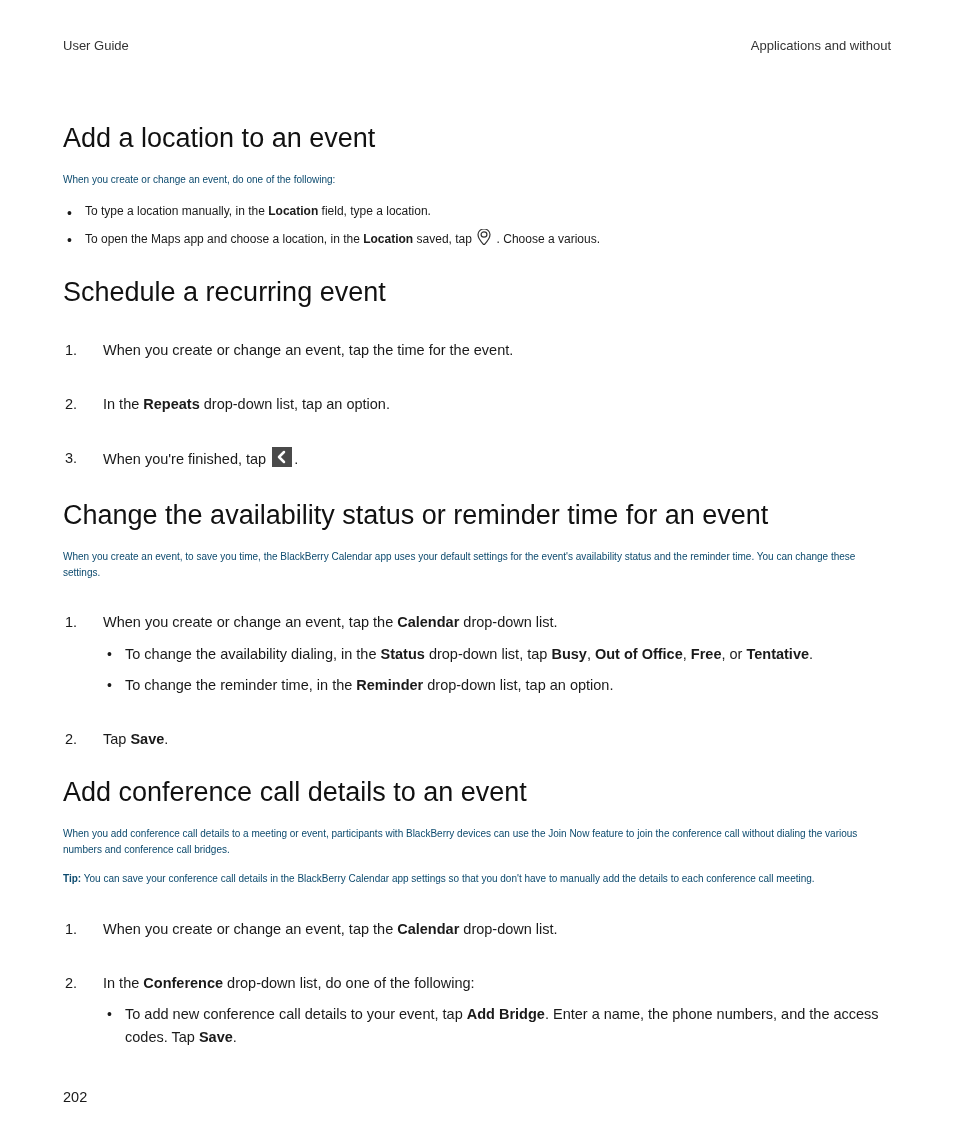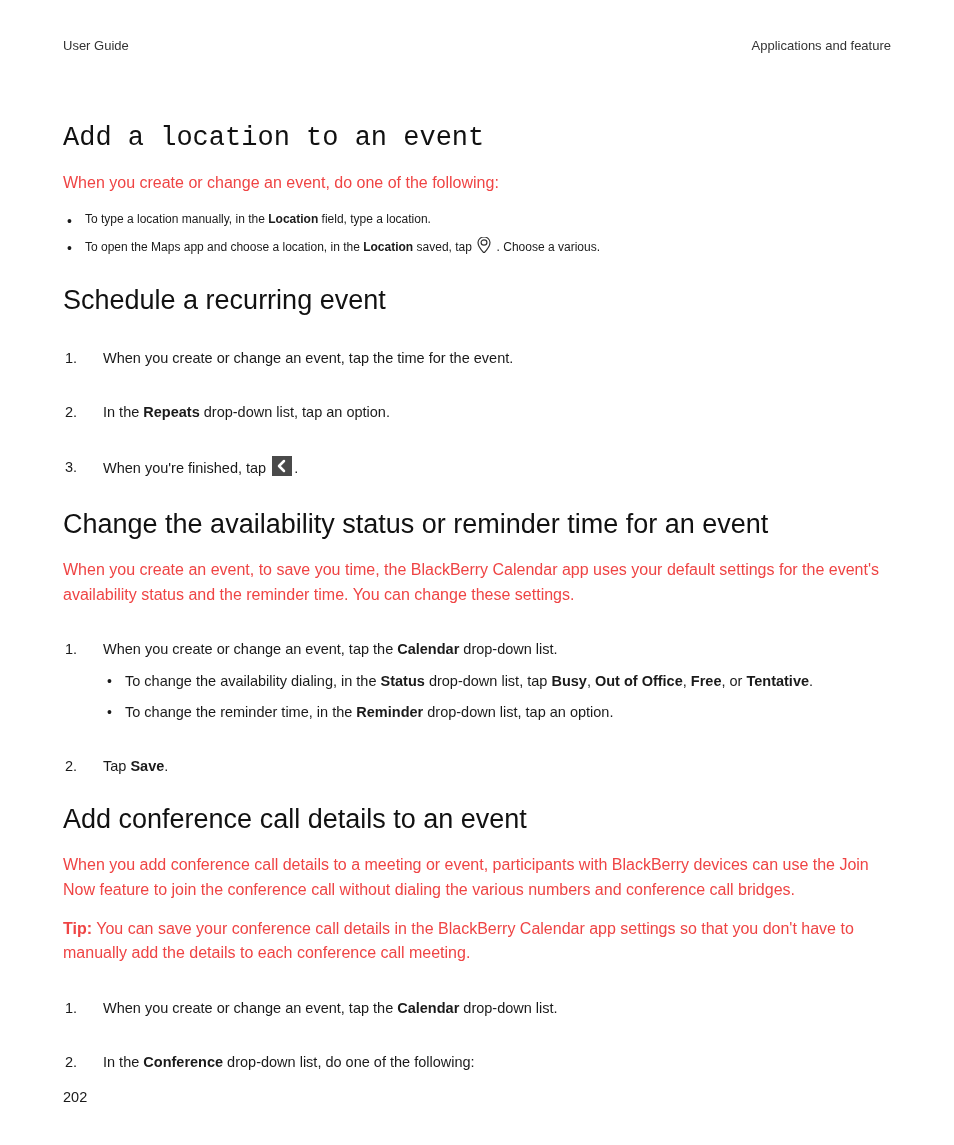--- a/index.html
+++ b/index.html
@@ -20,26 +20,26 @@
     gap: 32px;
   }
   h2 {
     font-weight: 300;
     font-size: 27px;
     letter-spacing: 0px;
     margin-top: 26px;
     margin-bottom: 18px;
     color: #111;
   }
-  h2.first { margin-top: 18px; font-family: Liberation Mono, monospace; }
+  h2.first { margin-top: 18px; }
   p.body {
-    font-size: 16px;
+    font-size: 10px;
     line-height: 1.55;
     margin-bottom: 14px;
-    color: #ef4444;
+    color: #0c4a6e;
   }
   ul.bullets {
     list-style: none;
     padding-left: 22px;
     margin-bottom: 10px;
   }
   ul.bullets > li {
     font-size: 12px;
     line-height: 1.6;
     margin-bottom: 8px;
@@ -105,21 +105,21 @@
     bottom: 40px;
     font-size: 14.5px;
     text-align: right;
   }
 </style>
 </head>
 <body>
 
 <div class="header">
   <span>User Guide</span>
-  <span>Applications and feature</span>
+  <span>Applications and without</span>
 </div>
 
 <h2 class="first">Add a location to an event</h2>
 <p class="body">When you create or change an event, do one of the following:</p>
 <ul class="bullets">
   <li>
     <span>To type a location manually, in the </span><span class="b">Location</span><span> field, type a location.</span>
   </li>
   <li>
     <span>To open the Maps app and choose a location, in the </span><span class="b">Location</span><span> saved, tap </span>
@@ -173,17 +173,20 @@
 <p class="body">
   <span class="b">Tip:</span><span> You can save your conference call details in the BlackBerry Calendar app settings so that you don't have to manually add the details to each conference call meeting.</span>
 </p>
 <ol class="steps">
   <li>
     <span>When you create or change an event, tap the </span><span class="b">Calendar</span><span> drop-down list.</span>
   </li>
   <li>
     <span>In the </span><span class="b">Conference</span><span> drop-down list, do one of the following:</span>
     <ul class="sub">
+      <li>
+        <span>To add new conference call details to your event, tap </span><span class="b">Add Bridge</span><span>. Enter a name, the phone numbers, and the access codes. Tap </span><span class="b">Save</span><span>.</span>
+      </li>
     </ul>
   </li>
 </ol>
 
 <div class="page-num">202</div>
 
 </body></html>

